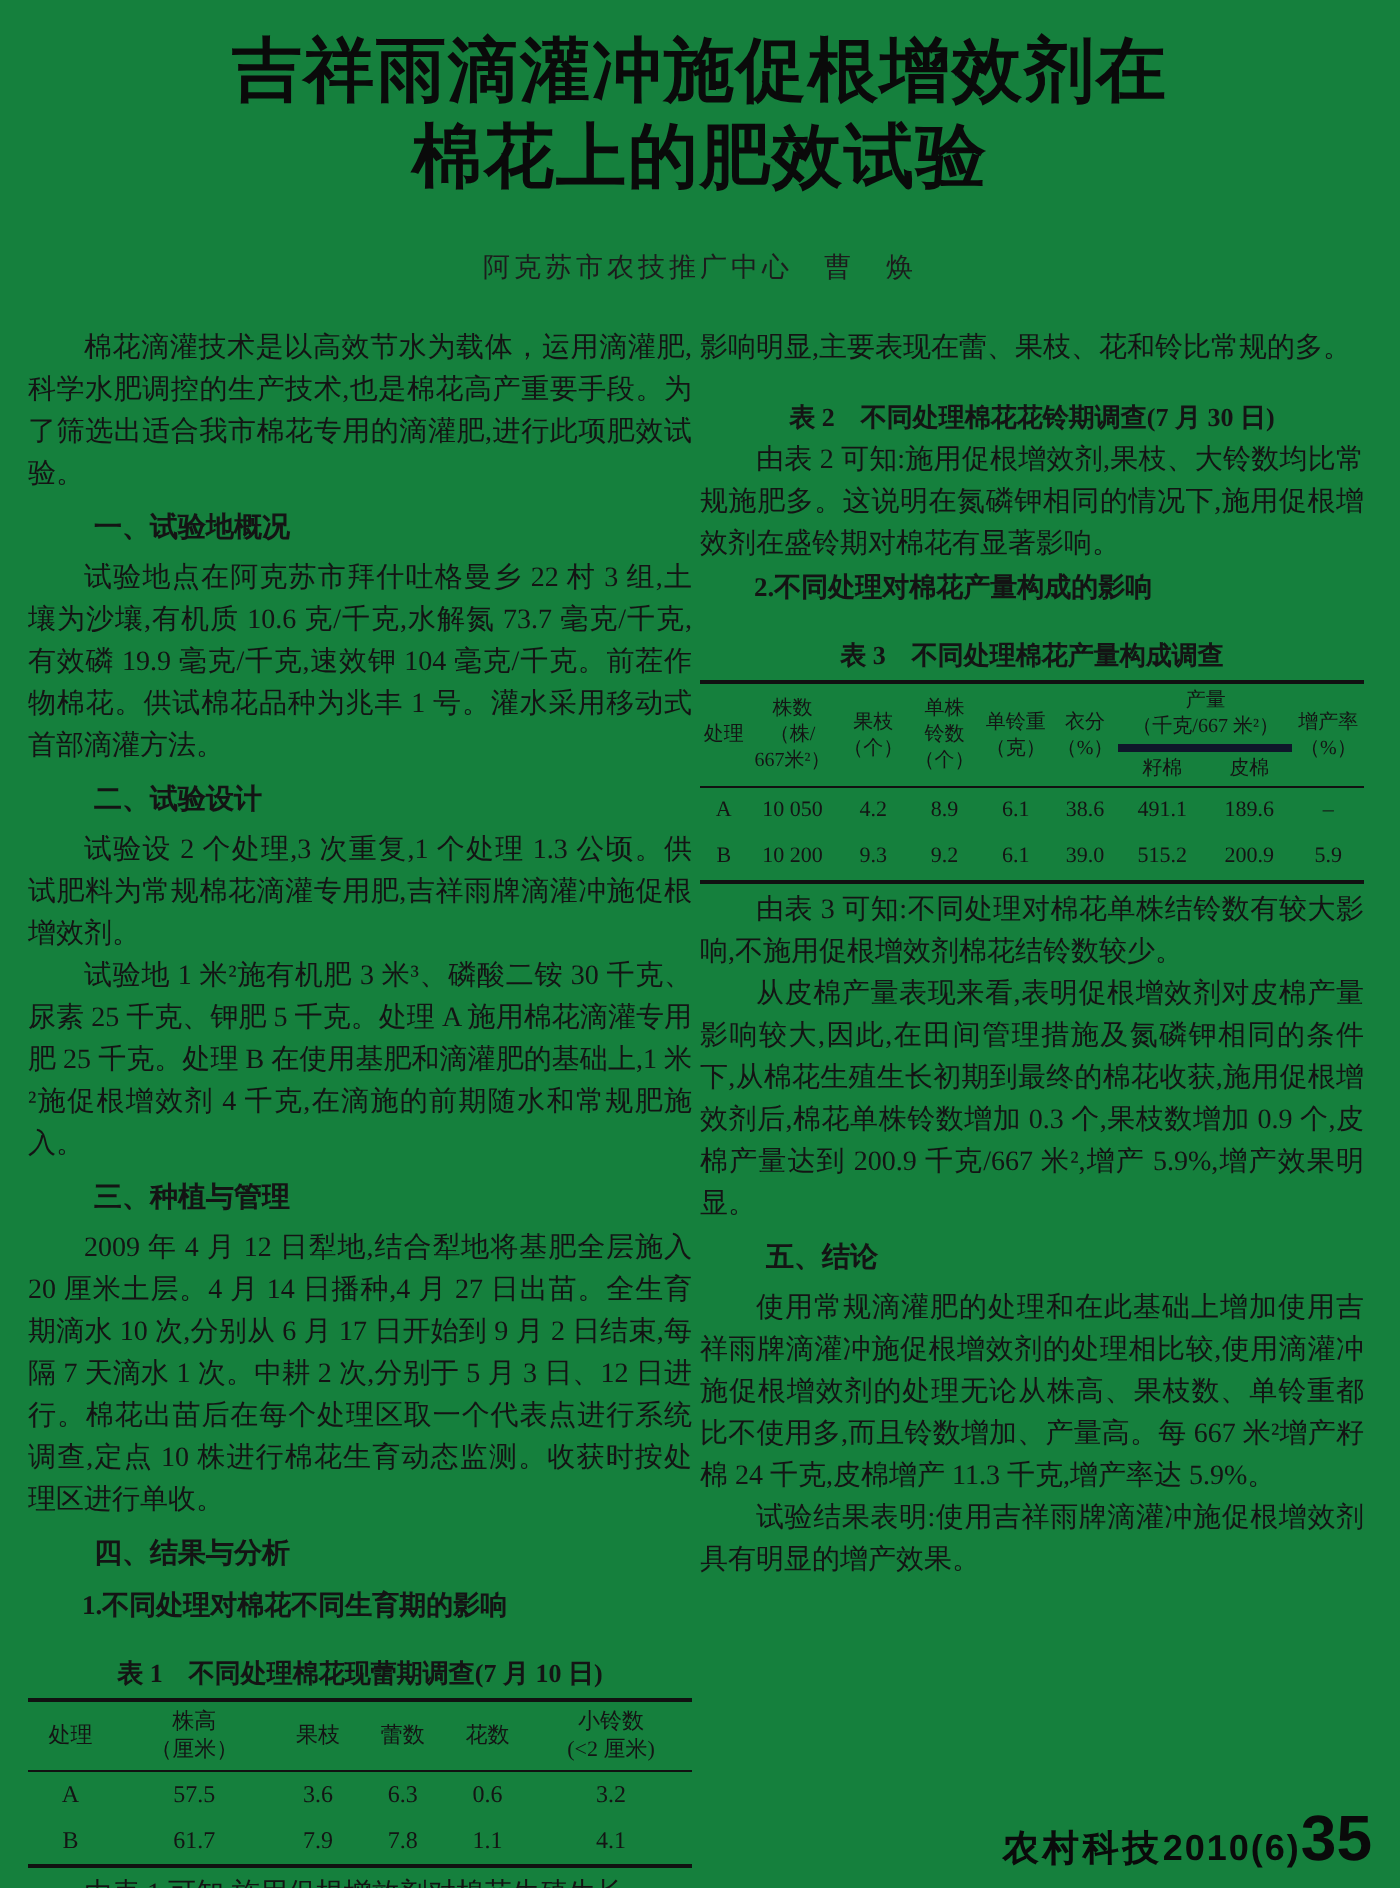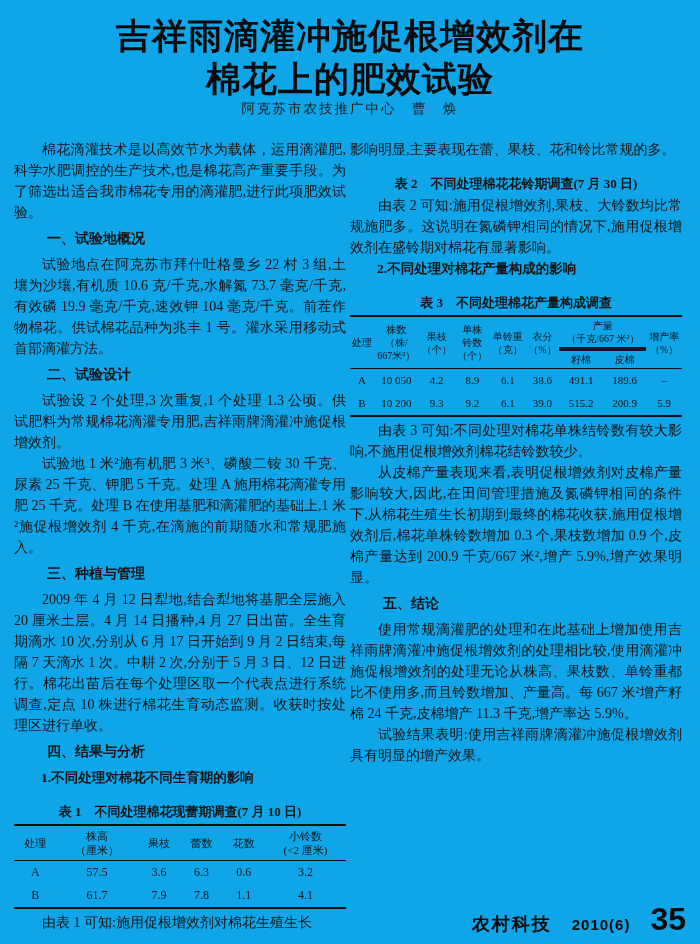--- a/index.html
+++ b/index.html
@@ -1,36 +1,37 @@
 <!DOCTYPE html>
 <html><head>
 <meta charset="utf-8">
 <style>
   html,body{margin:0;padding:0;background:#e8e8e8;}
   .page{
     position:relative;
     width:700px;height:944px;
     margin:0 auto;
-    background:#0ea5e9;
+    background:#15803d;
     color:#141414;
     font-family:"Liberation Serif","DejaVu Serif",serif;
     overflow:hidden;
   }
   
   .title{
     margin:14px 50px 0;
     text-align:center;
     font-family:"Liberation Sans","DejaVu Sans",sans-serif;
     font-weight:900;
     font-size:35px;
     line-height:43px;
     letter-spacing:1px;
     color:#0a0a0a;
   }
   .author{
+    margin-top:25px;
     text-align:center;
     font-size:13.5px;
     letter-spacing:2px;
     color:#1c1c1c;
   }
   
   .columns{
     display:flex;
     gap:4px;
     padding:21px 10px 0 14px;
@@ -93,27 +94,26 @@
   .t3 th{font-size:10px;line-height:13px;padding:2px 0;}
   .t3 td{font-size:11px;padding:4px 0;}
   .t3 th.group{border-bottom:4px solid #0f172a;}
   
   .footer{
     position:absolute;
     right:14px;
     bottom:8px;
     display:flex;
     align-items:baseline;
-    gap:20px;
     font-family:"Liberation Sans","DejaVu Sans",sans-serif;
     font-weight:900;
     color:#0a0a0a;
   }
   .footer .journal{font-size:18px;letter-spacing:2px;}
-  .footer .issue{font-size:15px;letter-spacing:1px;}
+  .footer .issue{font-size:18px;letter-spacing:1px;}
   .footer .pageno{font-size:32px;line-height:30px;}
 </style>
 </head>
 <body>
 
 <div class="page">
 
   <div class="title">
     <div>吉祥雨滴灌冲施促根增效剂在</div>
     <div>棉花上的肥效试验</div>

